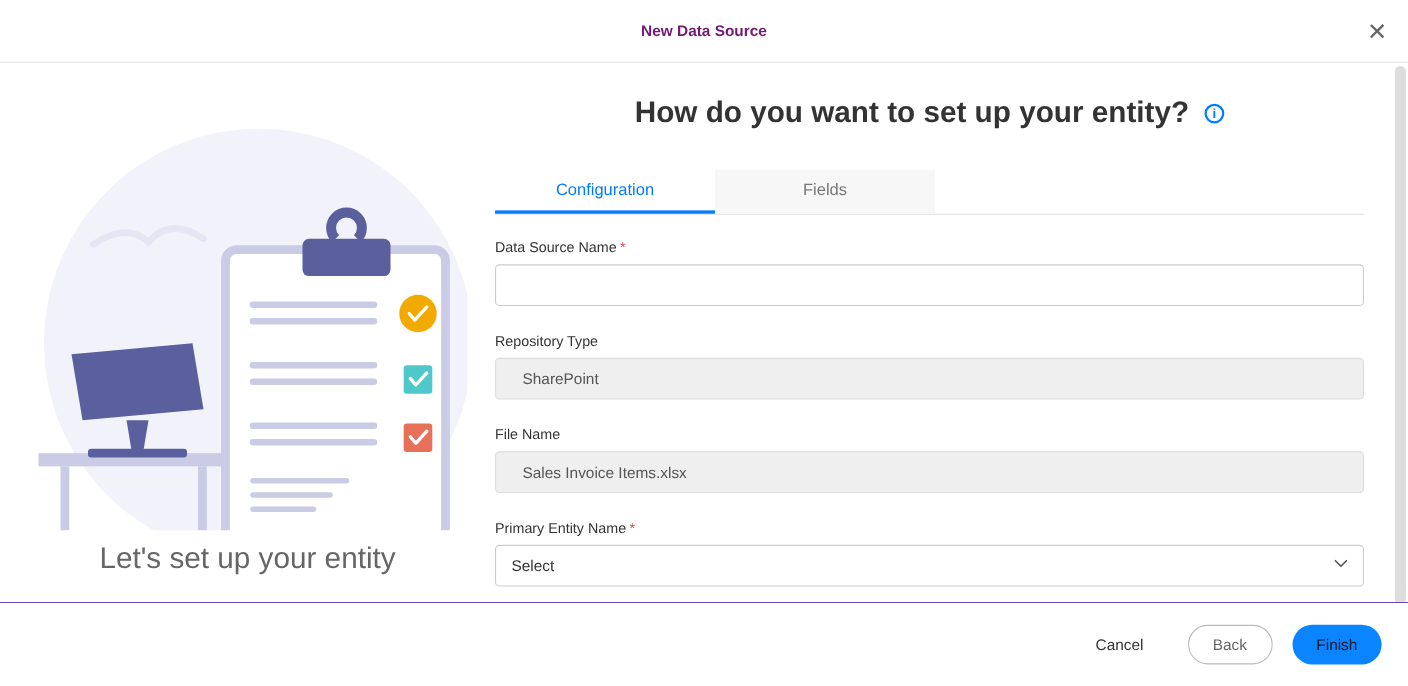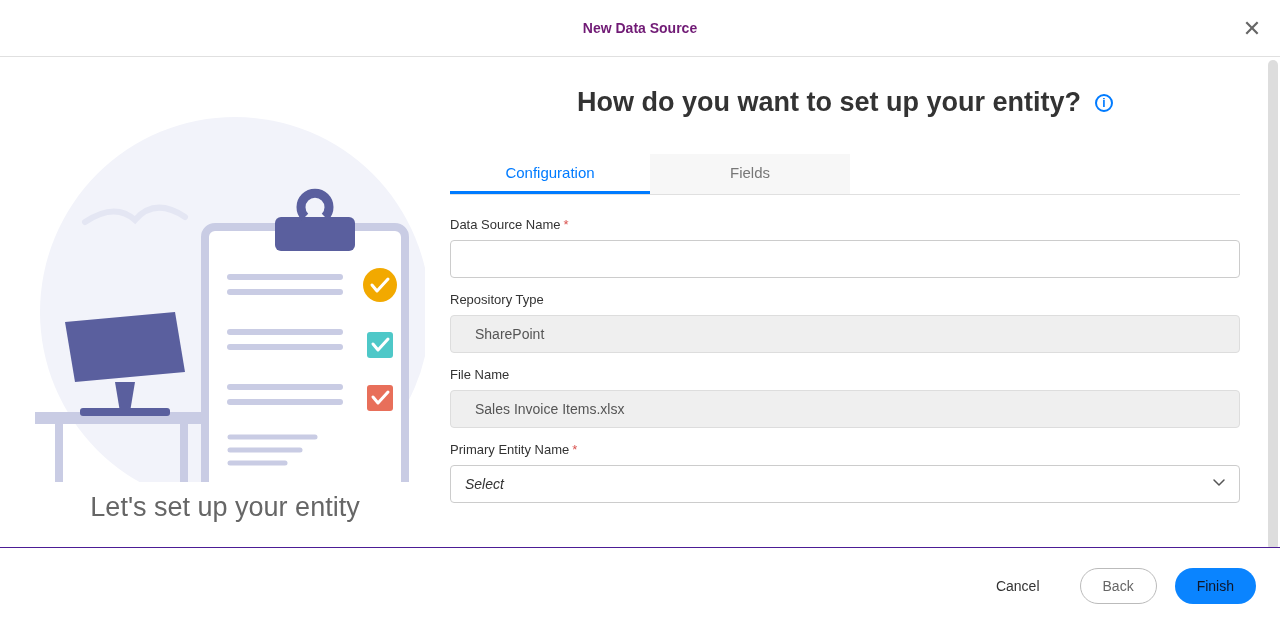--- a/index.html
+++ b/index.html
@@ -20,27 +20,27 @@
     
     .question-row { display: flex; align-items: center; justify-content: center; gap: 14px; margin-bottom: 36px; }
     .question { font-size: 27px; font-weight: 600; color: #333; }
     .info-icon { width: 18px; height: 18px; border: 2px solid #007bff; border-radius: 50%; display: inline-flex; align-items: center; justify-content: center; color: #007bff; font-size: 12px; font-weight: bold; cursor: pointer; }
     
     .tabs { display: flex; border-bottom: 1px solid #e0e0e0; margin-bottom: 22px; }
     .tab { padding: 10px 0; width: 200px; text-align: center; font-size: 15px; color: #777; cursor: pointer; border-bottom: 3px solid transparent; }
     .tab.active { color: #007bff; border-bottom-color: #007bff; font-weight: 500; }
     .tab.inactive-bg { background: #f7f7f7; }
     
-    .field-group { margin-bottom: 14px; }
+    .field-group { margin-bottom: 24px; }
     .field-label { font-size: 13px; color: #333; margin-bottom: 8px; display: block; }
     .required { color: #d9534f; margin-left: 3px; }
     .text-input { width: 100%; height: 38px; border: 1px solid #ccc; border-radius: 4px; padding: 0 24px; font-size: 14px; background: #fff; }
     .text-input.readonly { background: #efefef; color: #555; border-color: #ddd; }
     .select-wrap { position: relative; }
-    .select-input { width: 100%; height: 38px; border: 1px solid #ccc; border-radius: 4px; padding: 0 14px; font-size: 14px; background: #fff; appearance: none; cursor: pointer; color: #333; font-style: italic; }
+    .select-input { width: 100%; height: 38px; border: 1px solid #ccc; border-radius: 4px; padding: 0 14px; font-size: 14px; background: #fff; appearance: none; cursor: pointer; color: #333; }
     .chevron { position: absolute; right: 14px; top: 50%; transform: translateY(-50%); pointer-events: none; color: #555; }
     
     .scrollbar { position: absolute; right: 2px; top: 60px; width: 10px; height: 490px; background: #ddd; border-radius: 5px; }
     
     .footer { position: absolute; bottom: 0; left: 0; right: 0; height: 77px; border-top: 1px solid #4c1d95; display: flex; align-items: center; justify-content: flex-end; gap: 18px; padding: 0 24px; background: #fff; }
     .btn { height: 36px; padding: 0 22px; border-radius: 18px; font-size: 14px; cursor: pointer; border: none; background: none; }
     .btn-cancel { color: #333; }
     .btn-back { border: 1px solid #bbb; color: #666; background: #fff; text-align: center; }
     .btn-finish { background: #0a84ff; color: #0f172a; font-weight: 500; }
     

